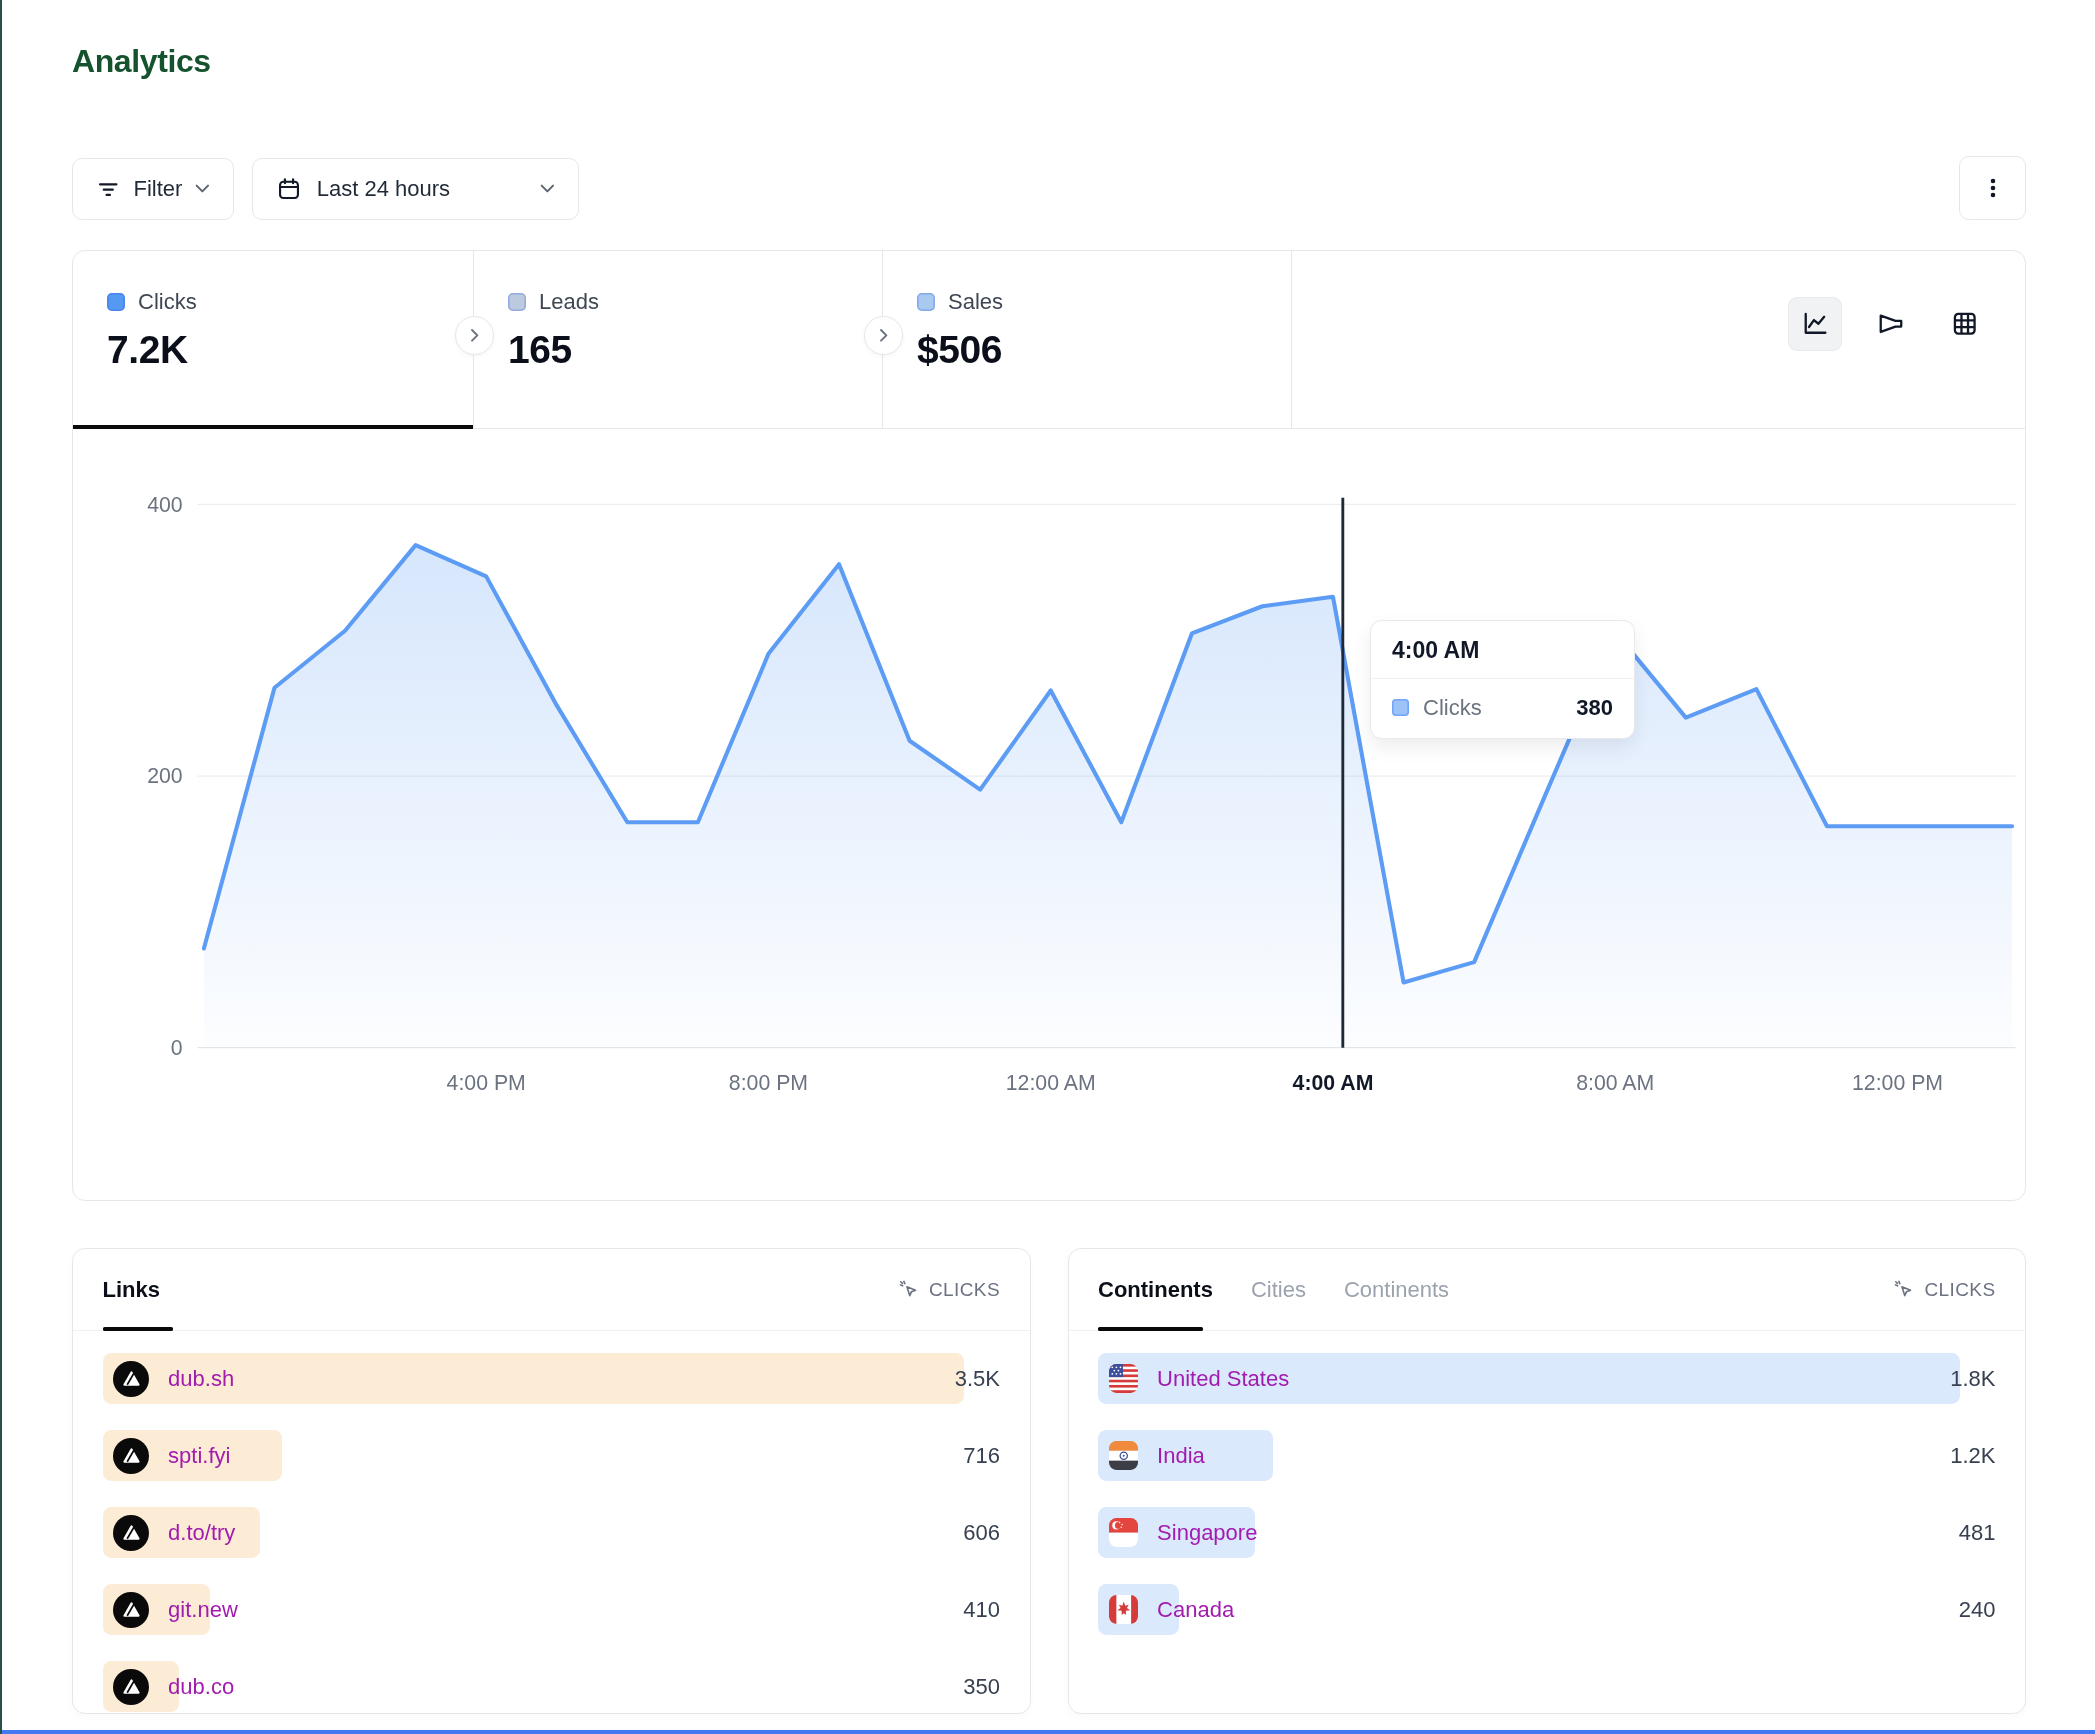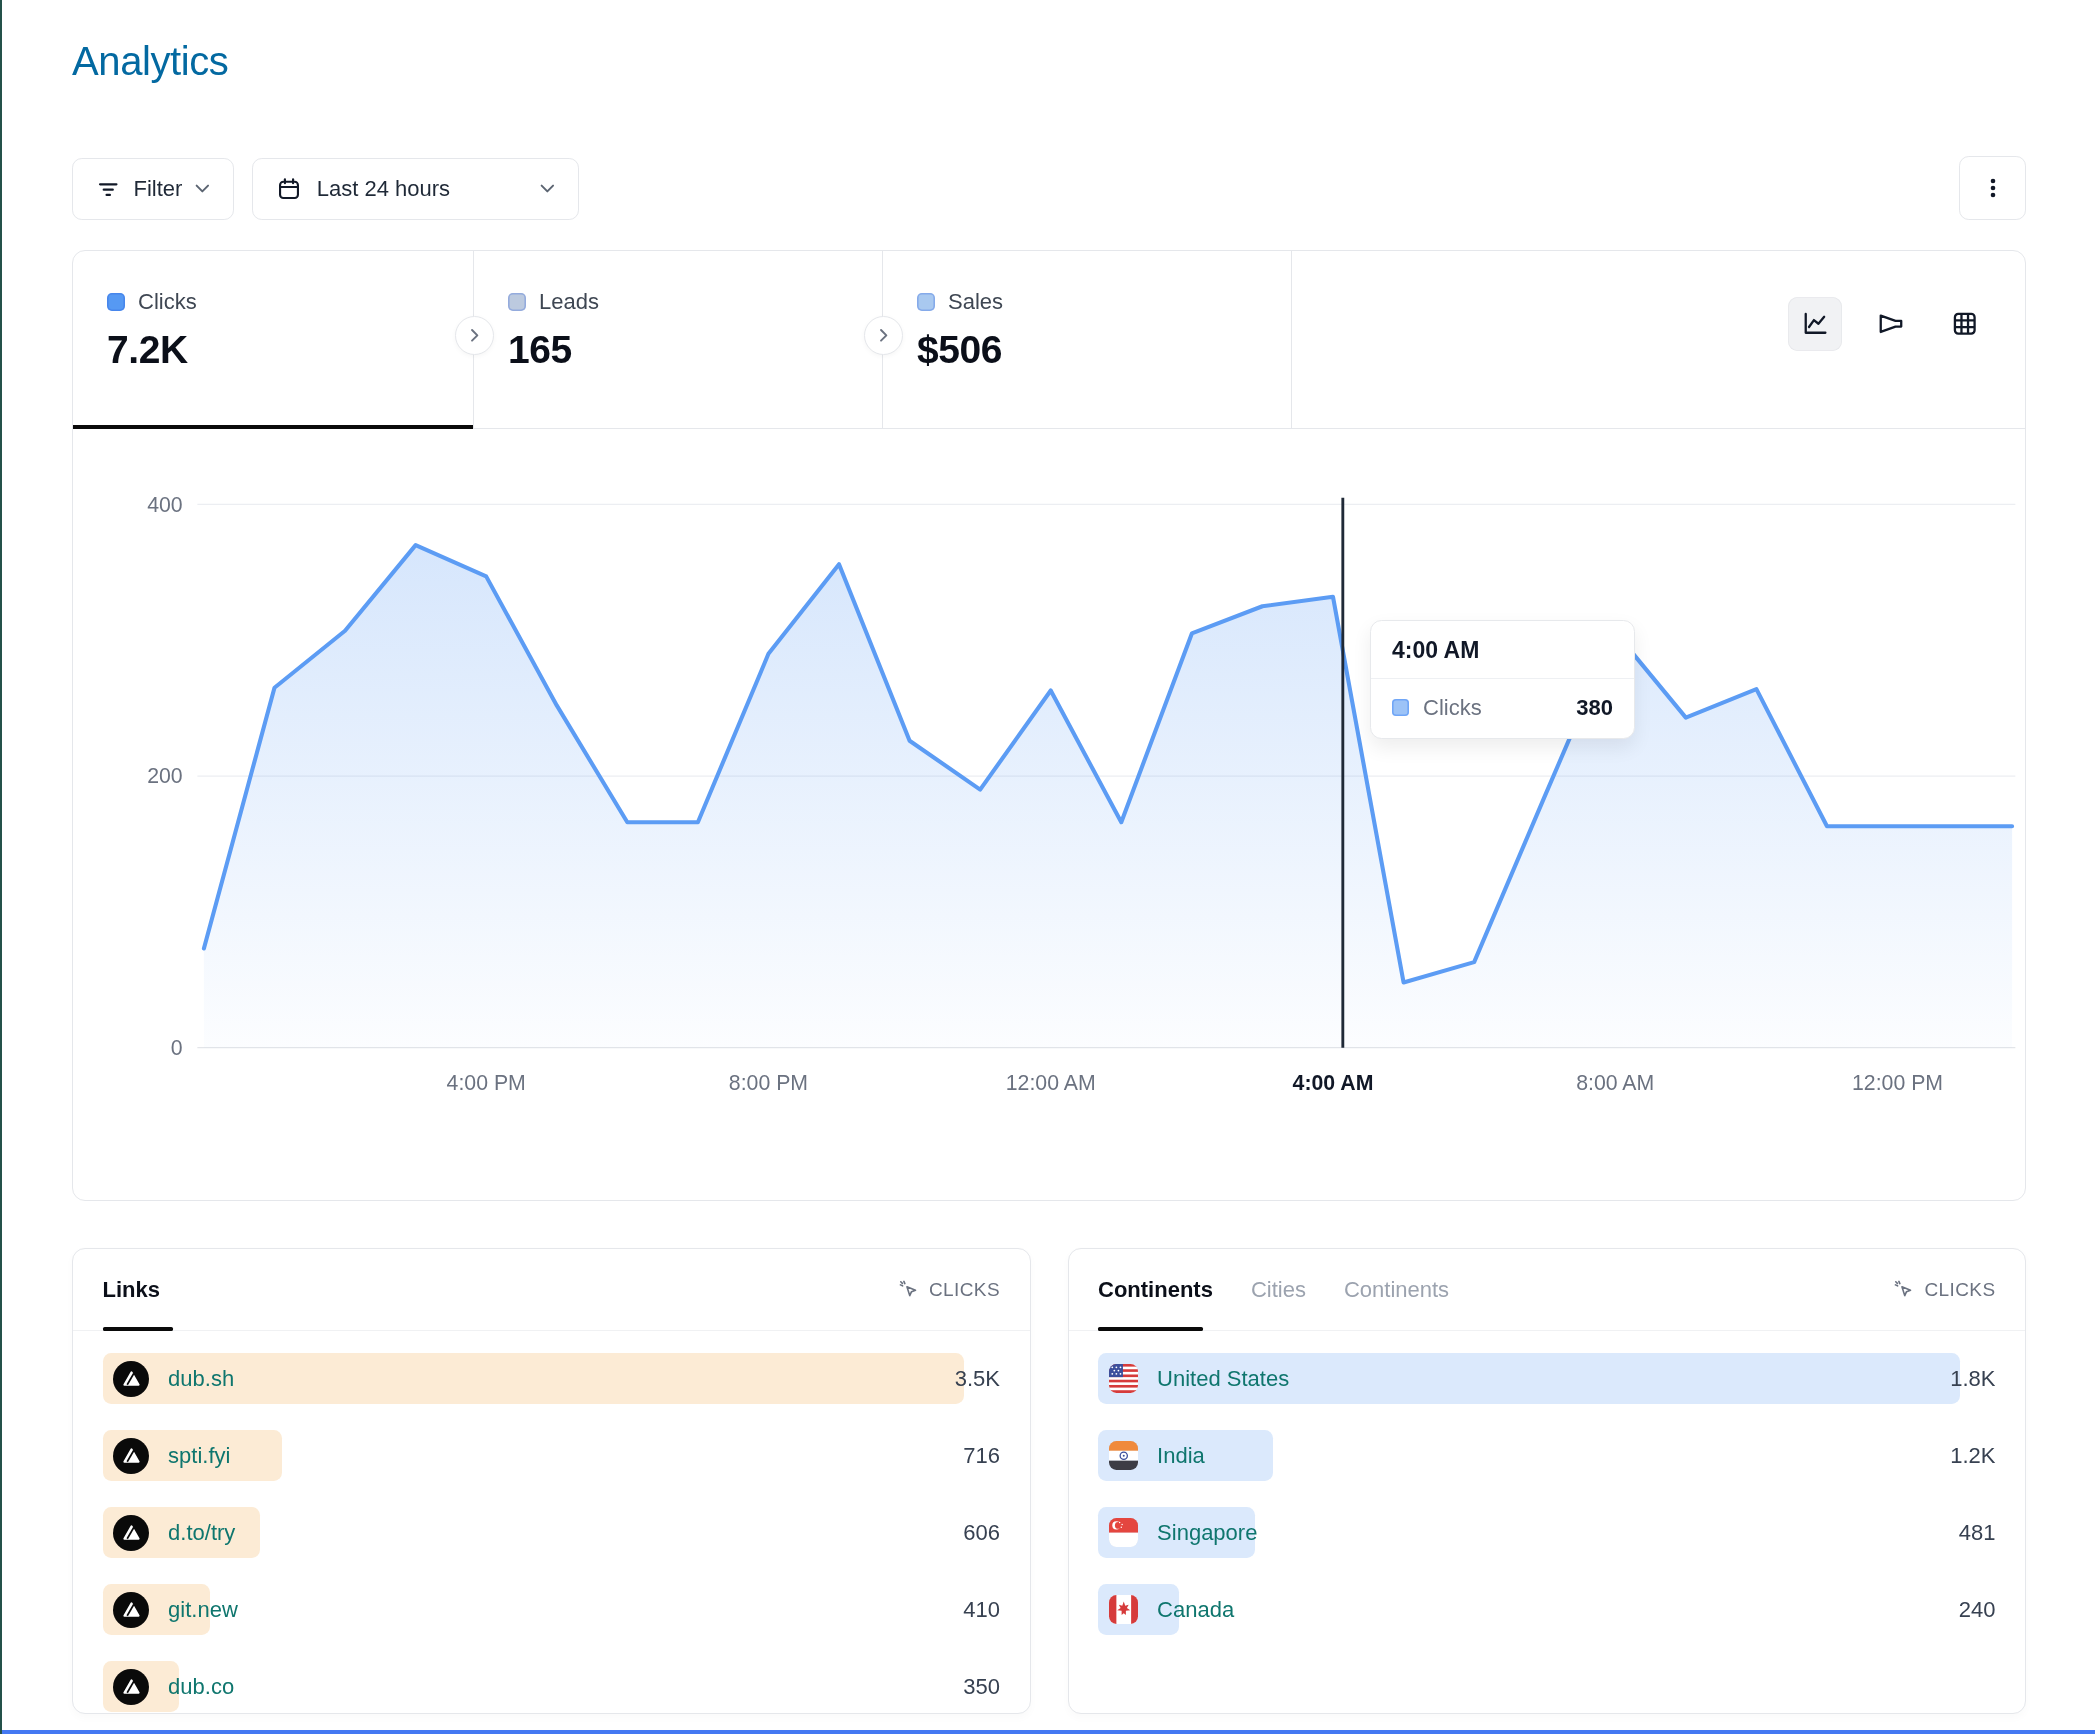--- a/index.html
+++ b/index.html
@@ -4,21 +4,21 @@
 <style>
   html,body{margin:0;padding:0;background:#ffffff;}
   *{box-sizing:border-box;}
   body{font-family:"Liberation Sans","DejaVu Sans",sans-serif;color:#111827;}
   .screen{position:relative;width:2096px;height:1735px;background:#fff;overflow:hidden;
           border-left:2.5px solid #24514a;}
   .screen::after{content:"";position:absolute;left:0;right:0;bottom:0;height:4.9px;background:#4478f2;}
   .page{padding:38px 70px 0 70px;}
 
   
-  .page-title{font-size:40px;line-height:46px;font-weight:400;color:#0369a1;margin:0 0 72px 0;letter-spacing:-0.4px;}
+  .page-title{font-size:32px;line-height:46px;font-weight:700;color:#14532d;margin:0 0 72px 0;letter-spacing:-0.4px;}
   .toolbar{display:flex;align-items:flex-end;margin-bottom:30px;}
   .btn{display:flex;align-items:center;background:#fff;border:1.2px solid #e5e7eb;border-radius:9.8px;
        height:62px;font-size:22px;color:#1f2937;cursor:pointer;}
   .btn svg{flex:0 0 auto;}
   .filter-btn{padding:0 23px;gap:13px;}
   .date-btn{margin-left:18px;width:327px;padding:0 23px;gap:14.7px;}
   .date-btn .spacer{flex:1;}
   .kebab-btn{margin-left:auto;width:67px;height:64px;justify-content:center;}
 
   
@@ -64,21 +64,21 @@
   .panel-tab-underline{position:absolute;bottom:-1.2px;height:4.1px;background:#0a0a0a;border-radius:1.6px;}
   .clicks-header{margin-left:auto;display:flex;align-items:center;gap:9px;font-size:19px;letter-spacing:0.4px;
                  color:#6b7280;font-weight:500;cursor:pointer;}
   .rows{padding:22px 29.5px 0;}
   .row{position:relative;height:51px;margin-bottom:26px;display:flex;align-items:center;cursor:pointer;}
   .row .bar{position:absolute;left:0;top:0;height:100%;border-radius:8.2px;}
   .row-icon{position:relative;z-index:1;margin-left:10.6px;display:flex;align-items:center;justify-content:center;}
   .logo-circle{width:36px;height:36px;border-radius:50%;background:#0a0a0a;display:flex;align-items:center;justify-content:center;}
   .flag{width:29.5px;height:29.5px;border-radius:7.4px;overflow:hidden;box-shadow:inset 0 0 0 0.8px rgba(0,0,0,.08);}
   .flag svg{display:block;}
-  .row-label{position:relative;z-index:1;margin-left:19px;font-size:22px;color:#0f766e;}
+  .row-label{position:relative;z-index:1;margin-left:19px;font-size:22px;color:#a21caf;}
   .row-value{position:relative;z-index:1;margin-left:auto;font-size:22px;color:#374151;}
 </style>
 </head>
 <body>
 
 <div class="screen">
   <div class="page">
 
     <h1 class="page-title">Analytics</h1>
 

